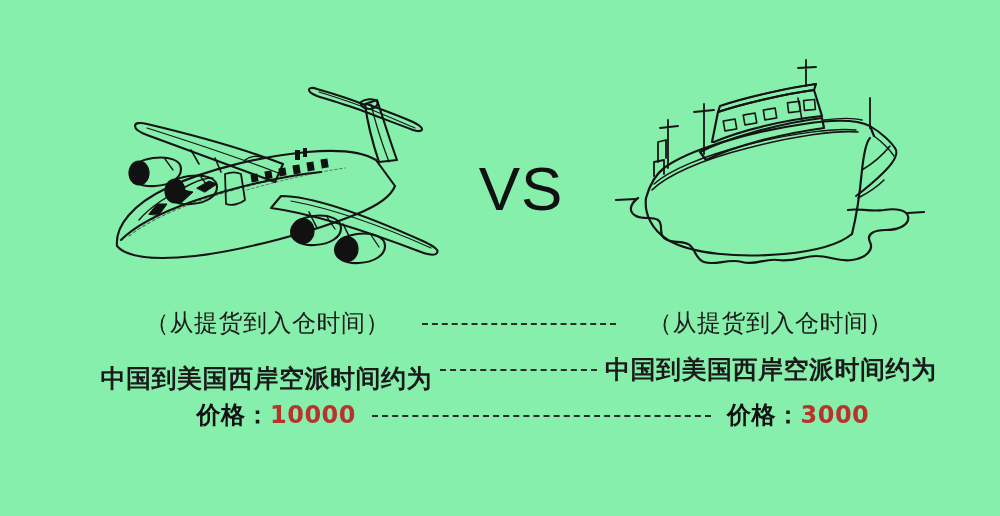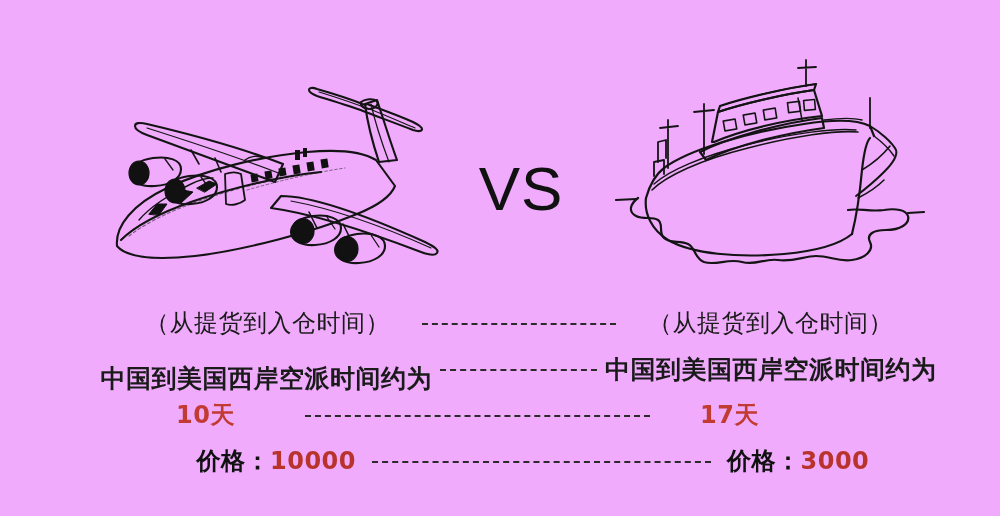--- a/index.html
+++ b/index.html
@@ -4,21 +4,21 @@
 <style>
   html, body {
     margin: 0;
     padding: 0;
     background: #ffffff;
   }
   #page {
     position: relative;
     width: 1000px;
     height: 516px;
-    background: #f0abfc;
+    background: #86efac;
     overflow: hidden;
     font-family: "DejaVu Sans", "Liberation Sans", sans-serif;
   }
 
   
   .illus {
     position: absolute;
   }
   #plane-art { left: 95px; top: 78px; width: 370px; height: 205px; }
   #ship-art  { left: 608px; top: 58px; width: 320px; height: 225px; }
@@ -289,25 +289,20 @@
       <div class="dash"></div>
       <div class="side side-right t-paren">（从提货到入仓时间）</div>
     </div>
 
     <div class="cmp-row row-2">
       <div class="side side-left t-line">中国到美国西岸空派时间约为</div>
       <div class="dash"></div>
       <div class="side side-right t-line">中国到美国西岸空派时间约为</div>
     </div>
 
-    <div class="cmp-row row-3">
-      <div class="side side-left t-days">10天</div>
-      <div class="dash"></div>
-      <div class="side side-right t-days">17天</div>
-    </div>
 
     <div class="cmp-row row-4">
       <div class="side side-left t-price">
         <span class="label">价格：</span><span class="amount">10000</span>
       </div>
       <div class="dash"></div>
       <div class="side side-right t-price">
         <span class="label">价格：</span><span class="amount">3000</span>
       </div>
     </div>

